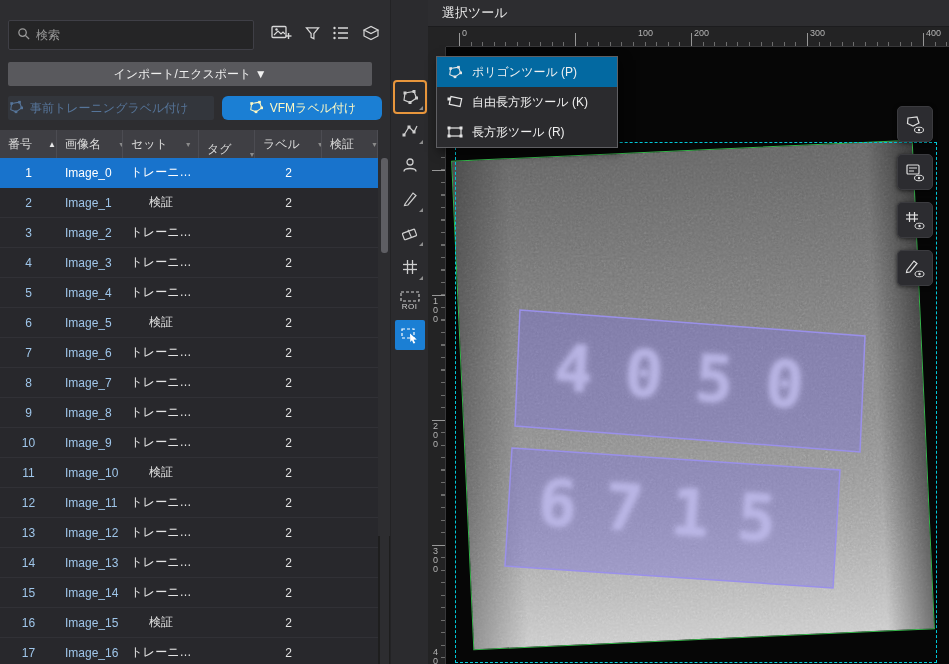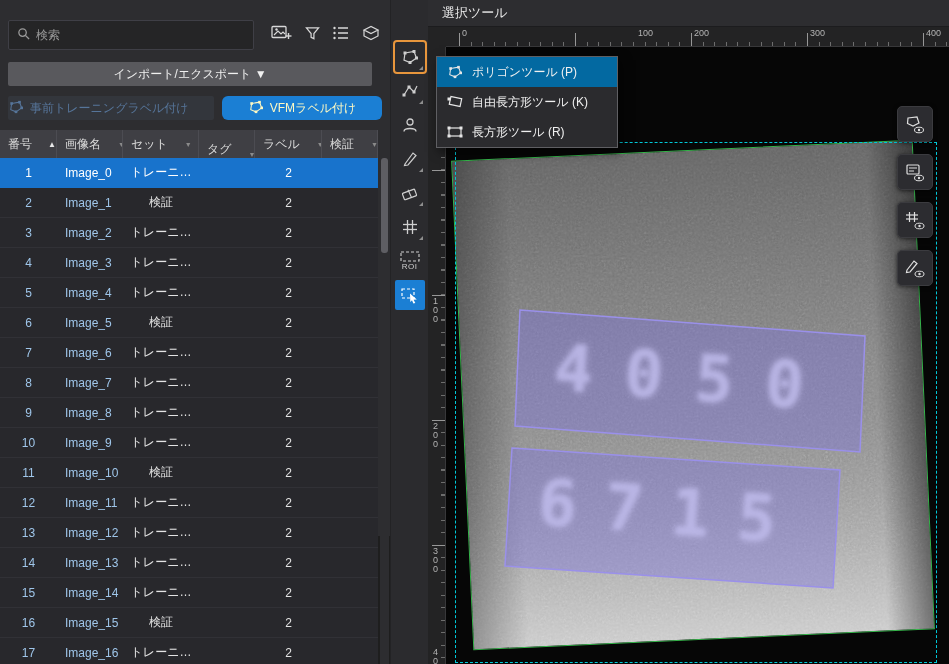--- a/index.html
+++ b/index.html
@@ -46,21 +46,21 @@
   .td.c0 { text-align:center; color:#9fc6ea; }
   .td.c1 { color:#9fc6ea; padding-left:8px; }
   .td.c2, .td.c3, .td.c4, .td.c5 { text-align:center; color:#e4e4e4; }
   .t-row.selected .td { color:#ffffff; }
   .scrollbar { position:absolute; left:380px; top:130px; width:9px; height:534px; background:#2d2d30; }
   .scrollbar .thumb { position:absolute; left:1px; top:28px; width:7px; height:95px; background:#5e5e63; border-radius:3px; }
   
   .tool-strip {
     position:absolute; left:390px; top:0; width:38px; height:664px;
     background:#2b2b2e; border-left:1px solid #232325;
-    display:flex; flex-direction:column; align-items:center; padding-top:42px; gap:4px;
+    display:flex; flex-direction:column; align-items:center; padding-top:82px; gap:4px;
   }
   .tool-btn {
     position:relative; width:30px; height:30px; flex:0 0 30px; background:none; border:none; color:#cfcfcf;
     display:flex; flex-direction:column; align-items:center; justify-content:center; cursor:pointer; border-radius:2px;
   }
   .tool-btn.fly::after {
     content:""; position:absolute; right:2px; bottom:2px; width:0; height:0;
     border-left:4px solid transparent; border-bottom:4px solid #8e8e8e;
   }
   .tool-btn.highlighted { box-shadow:0 0 0 2px #e8963c; }

